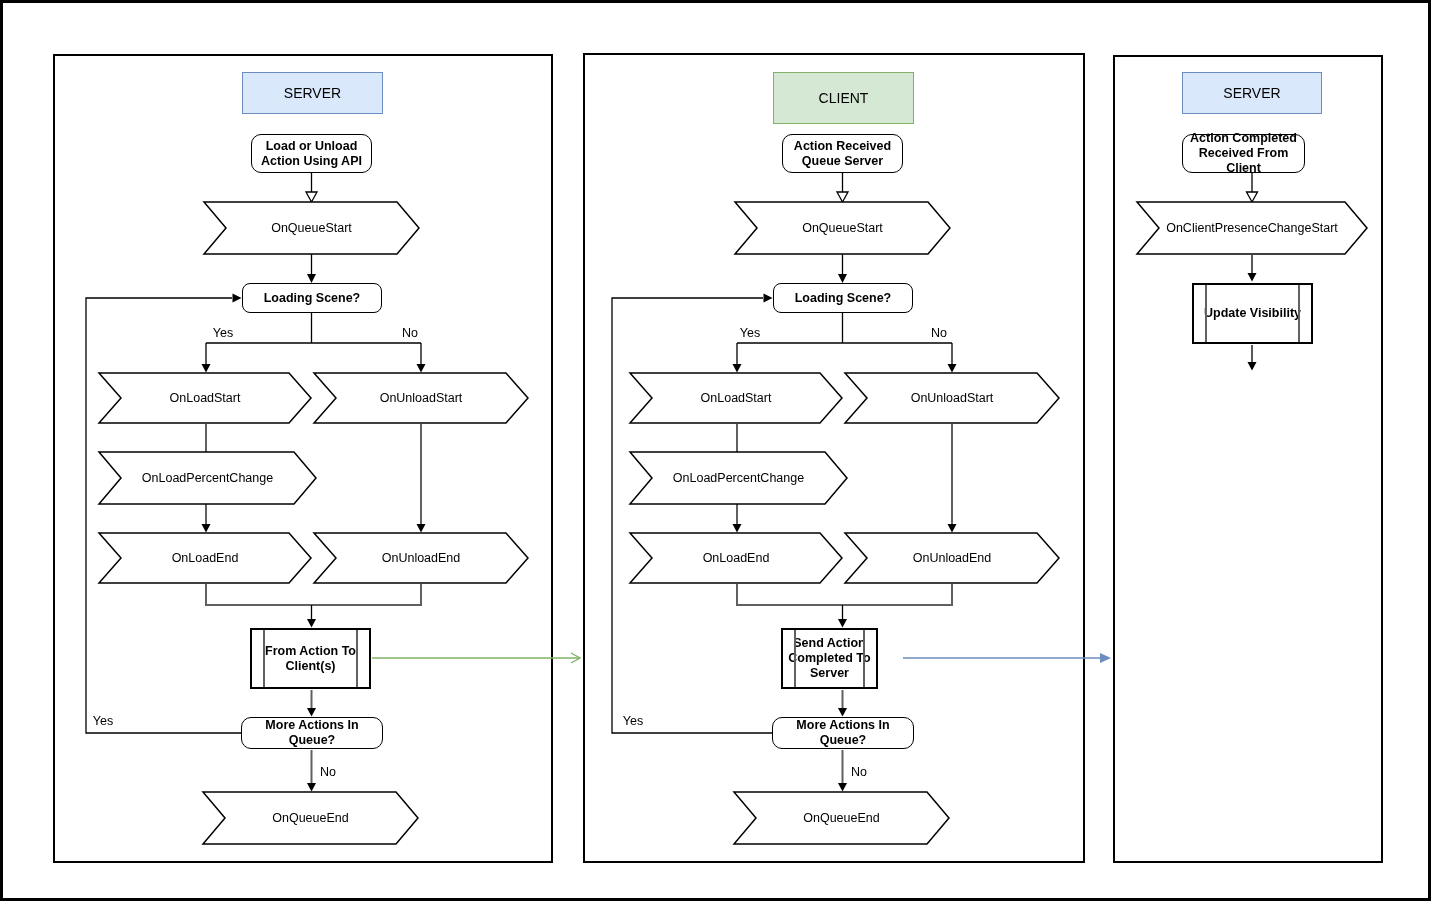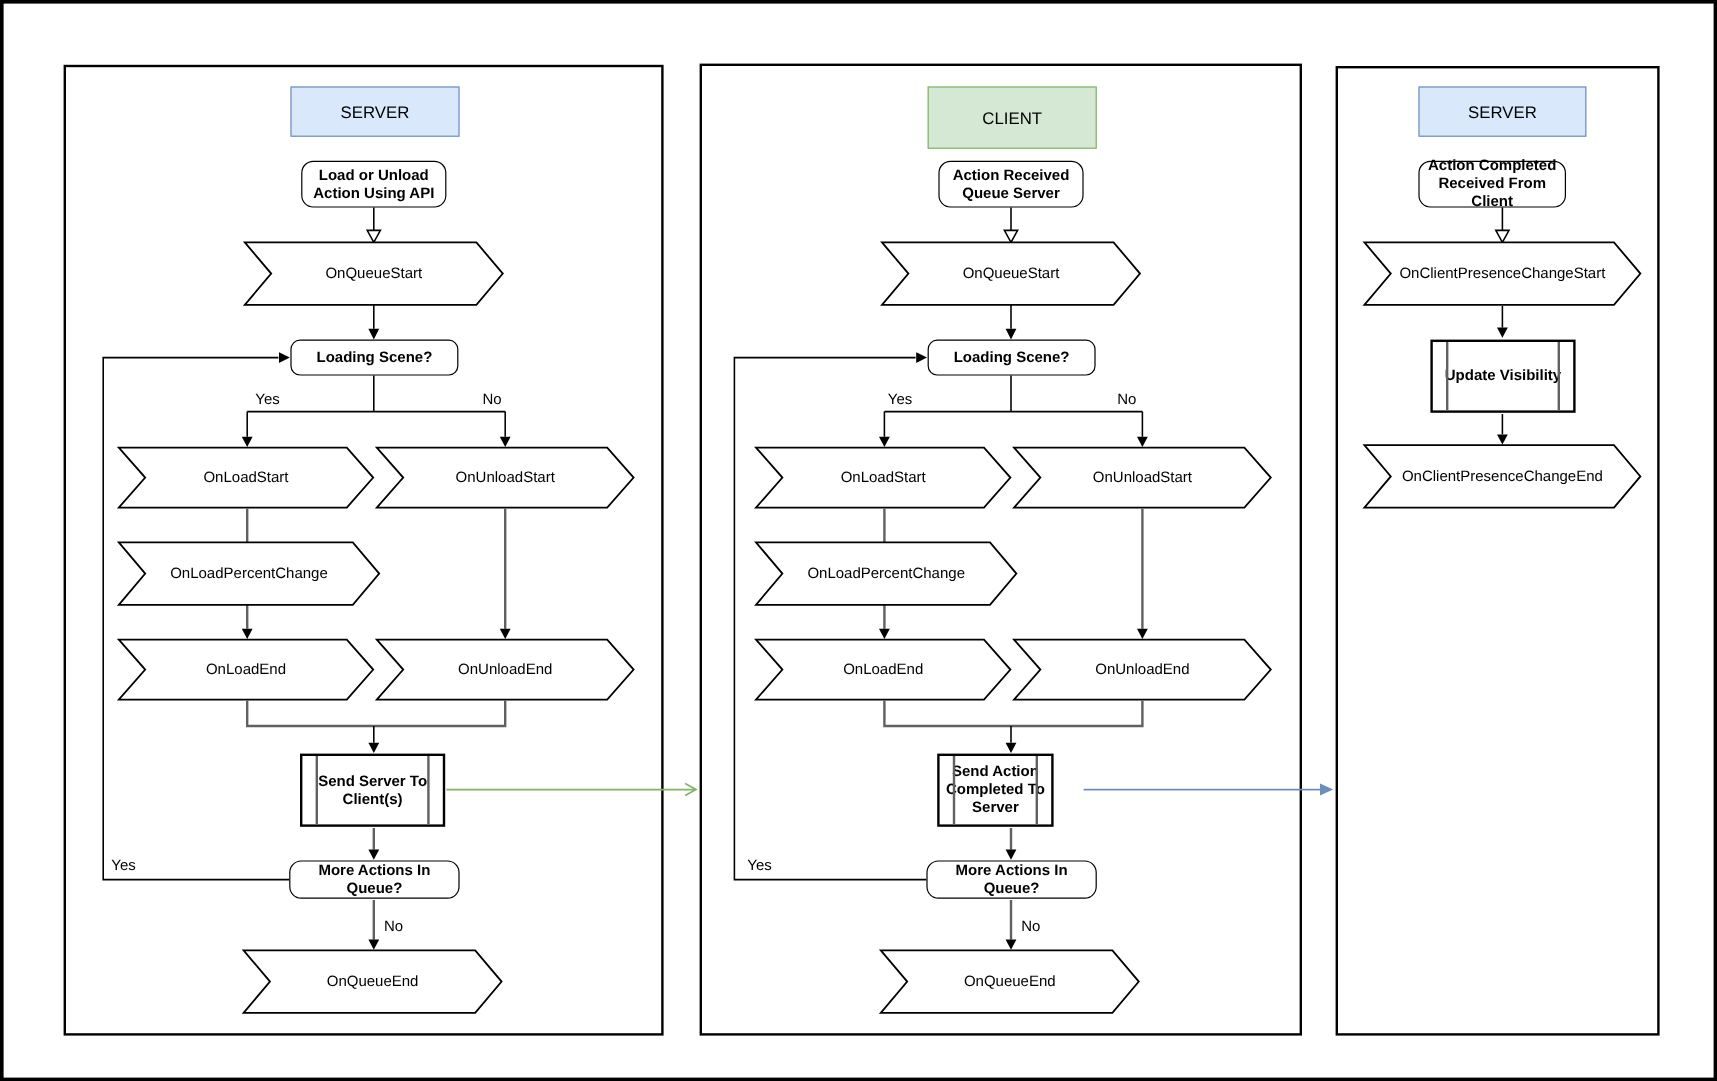--- a/index.html
+++ b/index.html
@@ -153,21 +153,21 @@
   </div>
   <div class="chev" style="left:311px;top:530px;width:214px;height:50px">
     <svg viewBox="0 0 214 50">
         <polygon points="0,0 192,0 214,25 192,50 0,50 22,25"></polygon>
       </svg>
     <span class="lbl">OnUnloadEnd</span>
   </div>
   <div class="box subproc" style="left:247px;top:625px;width:121px;height:61px">
     <div class="bar l"></div>
     <div class="bar r"></div>
-    <div>Send Server To</div>
+    <div>From Action To</div>
     <div>Client(s)</div>
   </div>
   <div class="edge-lbl" style="left:78px;top:711px">Yes</div>
   <div class="box r10" style="left:238px;top:714px;width:142px;height:32px">
     <div>More Actions In Queue?</div>
   </div>
   <div class="edge-lbl" style="left:303px;top:762px">No</div>
   <div class="chev" style="left:200px;top:789px;width:215px;height:52px">
     <svg viewBox="0 0 215 52">
         <polygon points="0,0 193,0 215,26 193,52 0,52 22,26"></polygon>
@@ -253,20 +253,14 @@
     <svg viewBox="0 0 230 52">
         <polygon points="0,0 208,0 230,26 208,52 0,52 22,26"></polygon>
       </svg>
     <span class="lbl">OnClientPresenceChangeStart</span>
   </div>
   <div class="box subproc" style="left:1189px;top:280px;width:121px;height:61px">
     <div class="bar l"></div>
     <div class="bar r"></div>
     <div>Update Visibility</div>
   </div>
-  <div class="chev" style="left:1134px;top:368px;width:230px;height:52px">
-    <svg viewBox="0 0 230 52">
-        <polygon points="0,0 208,0 230,26 208,52 0,52 22,26"></polygon>
-      </svg>
-    <span class="lbl">OnClientPresenceChangeEnd</span>
-  </div>
 
 </div>
 
 </body></html>

